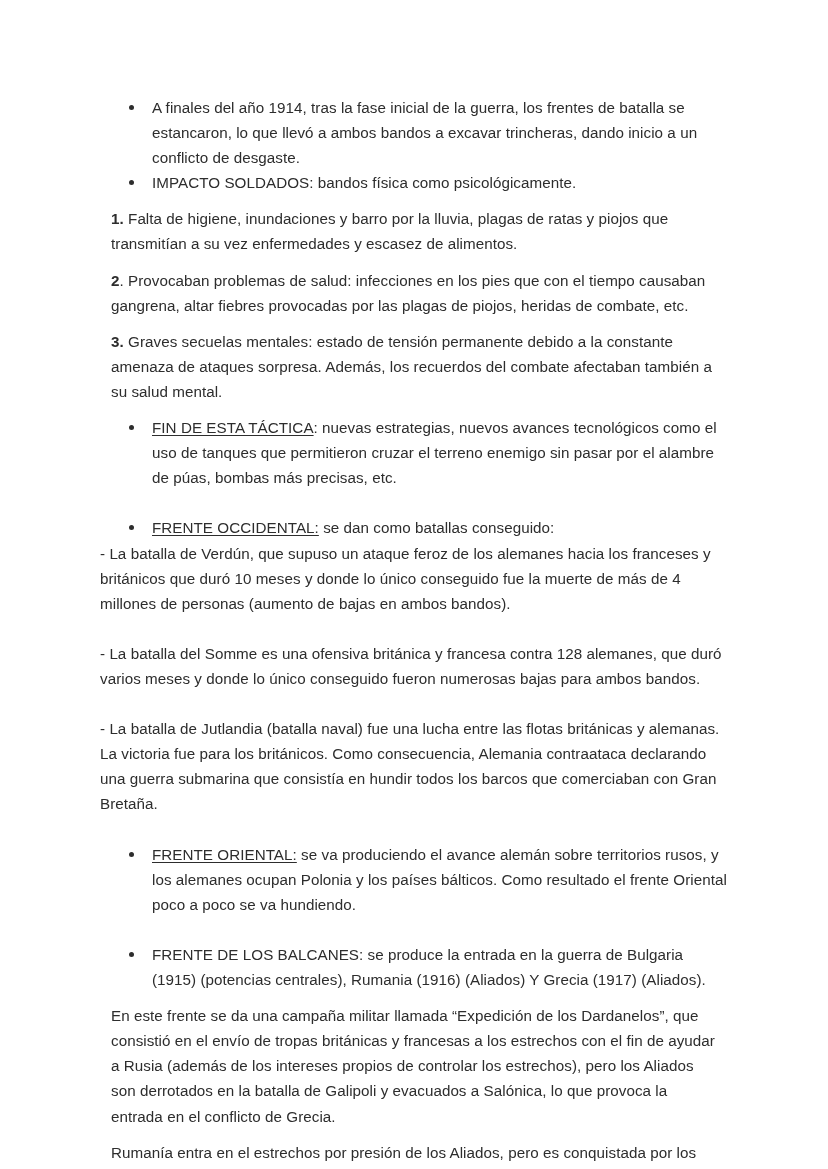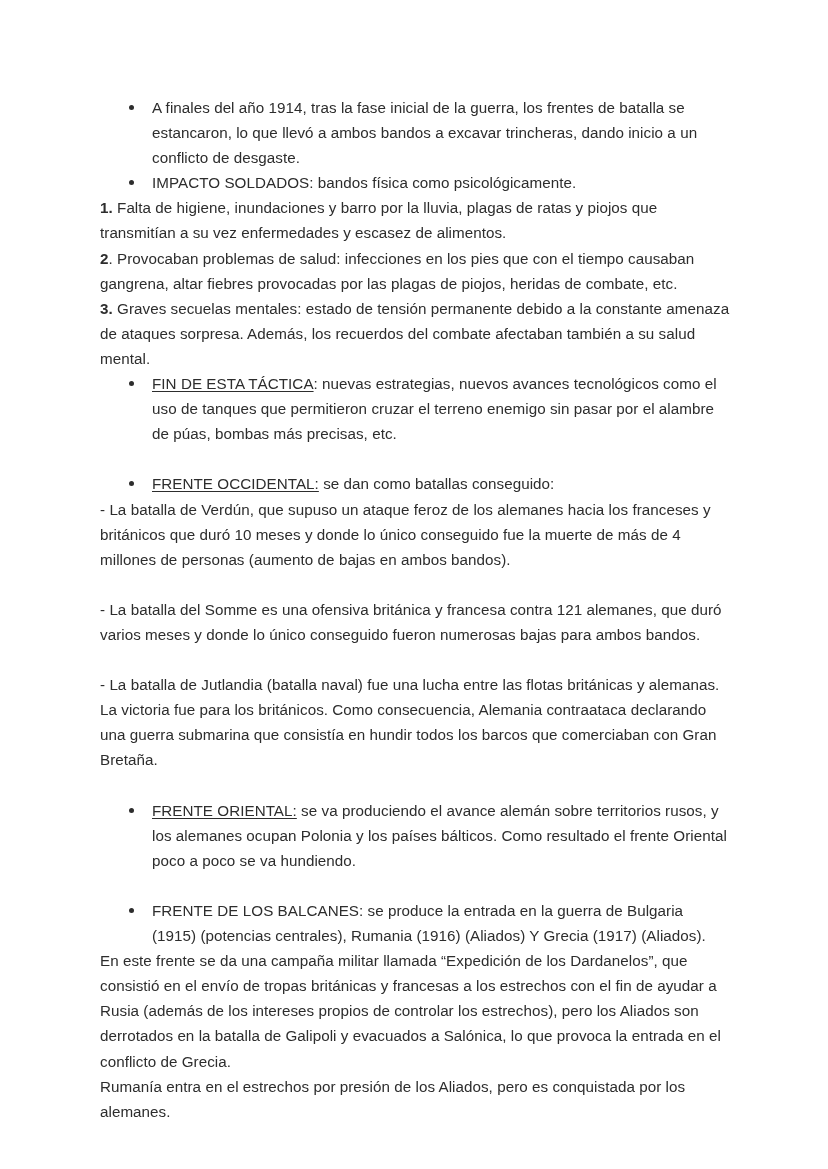--- a/index.html
+++ b/index.html
@@ -47,21 +47,21 @@
     height: 5px;
     border-radius: 50%;
     background: #2d2d2d;
   }
   .bullet-block > .bullet-text {
     display: block;
   }
 
   
   .flush-block {
-    margin: 0;
+    margin: 11px;
     padding-left: 0;
   }
   .num-marker {
     font-weight: bold;
   }
 
   
   .dash-block {
     margin: 0;
     padding-left: 0;
@@ -116,21 +116,21 @@
 
     <div class="bullet-block">
       <span class="bullet-dot"></span>
       <span class="bullet-text"><span class="u">FRENTE OCCIDENTAL:</span><span> se dan como batallas conseguido:</span></span>
     </div>
 
     <div class="dash-block">- La batalla de Verdún, que supuso un ataque feroz de los alemanes hacia los franceses y británicos que duró 10 meses y donde lo único conseguido fue la muerte de más de 4 millones de personas (aumento de bajas en ambos bandos).</div>
 
     <div class="spacer"></div>
 
-    <div class="dash-block">- La batalla del Somme es una ofensiva británica y francesa contra 121 alemanes, que duró varios meses y donde lo único conseguido fueron numerosas bajas para ambos bandos.</div>
+    <div class="dash-block">- La batalla del Somme es una ofensiva británica y francesa contra 128 alemanes, que duró varios meses y donde lo único conseguido fueron numerosas bajas para ambos bandos.</div>
 
     <div class="spacer"></div>
 
     <div class="dash-block">- La batalla de Jutlandia (batalla naval) fue una lucha entre las flotas británicas y alemanas. La victoria fue para los británicos. Como consecuencia, Alemania contraataca declarando una guerra submarina que consistía en hundir todos los barcos que comerciaban con Gran Bretaña.</div>
 
     <div class="spacer"></div>
 
     <div class="bullet-block">
       <span class="bullet-dot"></span>
       <span class="bullet-text"><span class="u">FRENTE ORIENTAL:</span><span> se va produciendo el avance alemán sobre territorios rusos, y los alemanes ocupan Polonia y los países bálticos. Como resultado el frente Oriental poco a poco se va hundiendo.</span></span>

